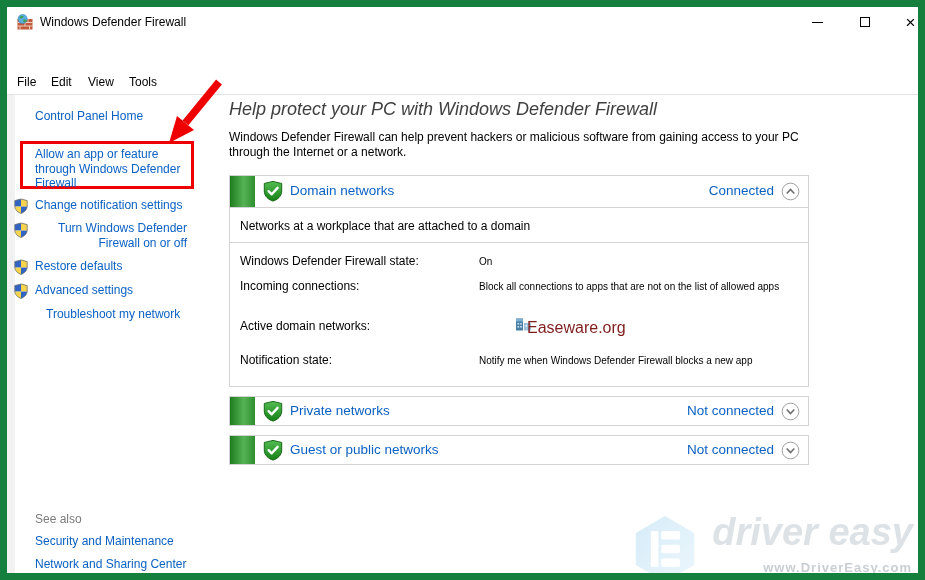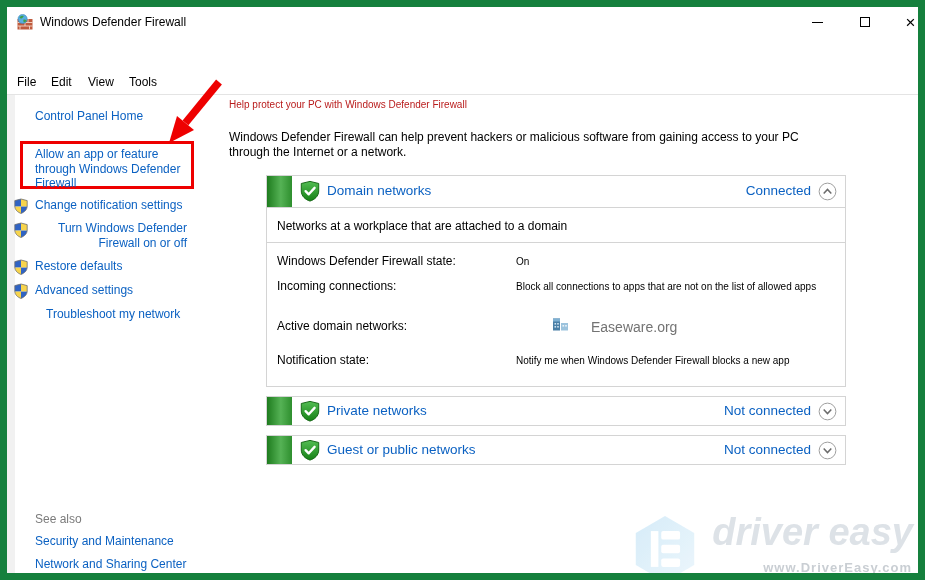--- a/index.html
+++ b/index.html
@@ -43,44 +43,44 @@
   .left-strip { position:absolute; left:0; top:88px; width:8px; height:491px; background:#f1f1f1; }
   .link { color:#0b61c2; cursor:pointer; }
   .side-abs { position:absolute; font-size:12px; line-height:14.5px;text-align:right; }
   .shield-icon { position:absolute; left:6px; width:16px; height:16px; }
 
   .allow-box { position:absolute; left:13px; top:134px; width:174px; height:48px; border:3px solid #ee0000; }
   .allow-text { display:block; padding:3px 2px 0 12px; font-size:12px; line-height:14.5px; color:#0b61c2; cursor:pointer; }
 
   .see-gray { color:#7b7b7b; }
 
-  .main-heading { position:absolute; left:222px; top:92px; font-size:10px; color:#b91c1c; white-space:nowrap; }
+  .main-heading { position:absolute; left:222px; top:92px; font-size:18px; color:#404040; white-space:nowrap;font-style:italic; }
   .intro { position:absolute; left:222px; top:123px; width:578px; font-size:12px; line-height:15px; color:#000; }
 
-  .panel { position:absolute; left:222px; width:580px; border:1px solid #d4d4d4; background:#fff;margin-left:37px; }
+  .panel { position:absolute; left:222px; width:580px; border:1px solid #d4d4d4; background:#fff; }
   .p-domain { top:168px; height:212px; }
   .p-private { top:389px; height:30px; }
   .p-guest { top:428px; height:30px; }
   .panel-header { position:absolute; left:0; top:0; width:100%; height:100%; cursor:pointer; }
   .p-domain .panel-header { height:32px; border-bottom:1px solid #d4d4d4; }
   .green-bar { position:absolute; left:0; top:0; width:25px; height:100%; background:linear-gradient(to right,#1e7c1e,#55b255 55%,#2e8f2e); }
   .p-domain .green-bar { height:31px; }
   .hdr-shield { position:absolute; left:32px; top:4px; width:22px; height:22px; }
   .hdr-title { position:absolute; left:60px; top:7px; font-size:13.5px; color:#0b61c2; white-space:nowrap; }
   .hdr-status { position:absolute; right:34px; top:7px; font-size:13.5px; color:#0b61c2; white-space:nowrap; }
   .hdr-chev { position:absolute; right:8px; top:6px; width:19px; height:19px; cursor:pointer; }
 
   .panel-subtitle { position:absolute; left:10px; top:43px; font-size:12px; color:#000; }
   .panel-sep { position:absolute; left:0; top:66px; width:100%; height:1px; background:#d4d4d4; }
   .detail-label { position:absolute; left:10px; font-size:12px; color:#000; white-space:nowrap; }
   .detail-value { position:absolute; left:249px; width:312px; font-size:10px; line-height:15px; color:#000; }
   .r1 { top:78px; } .r2 { top:103px; } .r4 { top:177px; }
   .r3-label { top:143px; }
   .net-icon { position:absolute; left:285px; top:140px; width:17px; height:16px; }
-  .r3-value { position:absolute; left:324px; top:143px; font-size:14px; color:#737373; }
+  .r3-value { position:absolute; left:297px; top:143px; font-size:16px; color:#7f1d1d; }
 
   
   .anno-arrow { position:absolute; left:140px; top:65px; width:80px; height:80px; z-index:6; pointer-events:none; }
 
   
   .wm-logo { position:absolute; left:625px; top:506px; width:66px; height:72px; opacity:.85; }
   .wm-brand { position:absolute; right:5px; top:504px; font-size:38px; font-style:italic; font-weight:bold; color:#dde2e7; letter-spacing:0; white-space:nowrap; }
   .wm-url { position:absolute; right:6px; top:553px; font-size:13px; font-weight:bold; color:#c9ced3; letter-spacing:1px; white-space:nowrap; }
 </style>
 </head>

